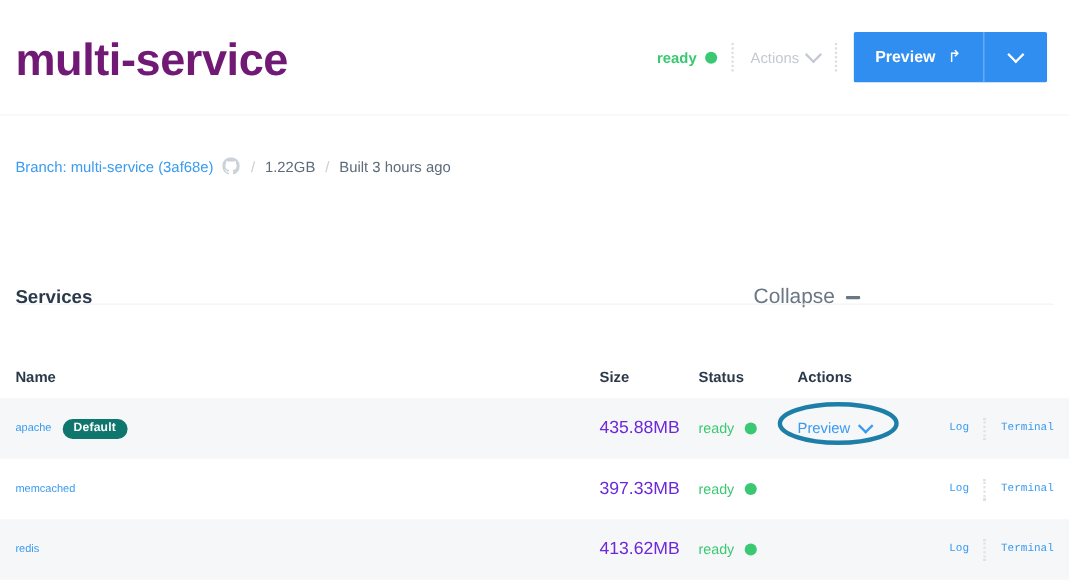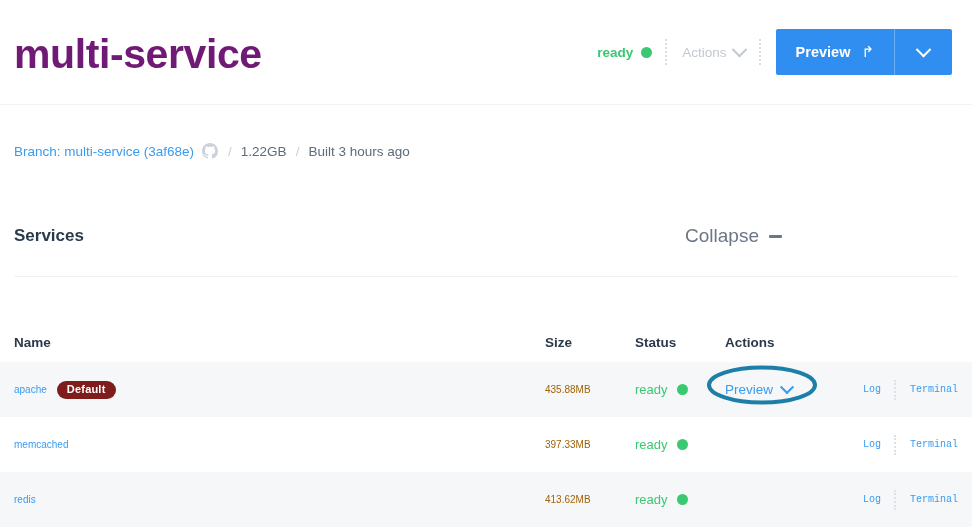--- a/index.html
+++ b/index.html
@@ -144,21 +144,21 @@
     color: #ccd2d9;
     margin: 0 1px;
   }
   .meta-sep { color: #c7ced6; padding: 0 2px; }
   .meta-text { color: #5d6b7a; }
 
   
   .section-head {
     position: absolute;
     left: 0;
-    top: 218px;
+    top: 252px;
     width: 796px;
     box-sizing: border-box;
     padding: 0 14px;
     display: flex;
     align-items: center;
     height: 36px;
   }
   .section-title {
     font-size: 17px;
     font-weight: bold;
@@ -218,30 +218,30 @@
   .col-status { width: 90px; display: flex; align-items: center; gap: 9px; }
   .col-actions { width: 110px; display: flex; align-items: center; }
   .col-links { flex: 1; display: flex; align-items: center; justify-content: flex-end; gap: 0; font-family: Liberation Mono, monospace; }
 
   .svc-link {
     color: #3a9bf0;
     text-decoration: none;
     font-size: 10px;
   }
   .badge-default {
-    background: #7f1d1d;
+    background: #0f766e;
     color: #ffffff;
     font-size: 11px;
     font-weight: bold;
     border-radius: 11px;
     padding: 3px 10px 4px;
     line-height: 1;
     letter-spacing: 0.2px;
   }
-  .size-text { color: #a16207; font-size: 10px; }
+  .size-text { color: #6d28d9; font-size: 16px; }
   .status-text { color: #3ac972; font-size: 13px; font-weight: normal; }
   .dot-sm {
     width: 11px;
     height: 11px;
     border-radius: 50%;
     background: #3ac972;
     display: inline-block;
   }
   .preview-cell {
     display: flex;

